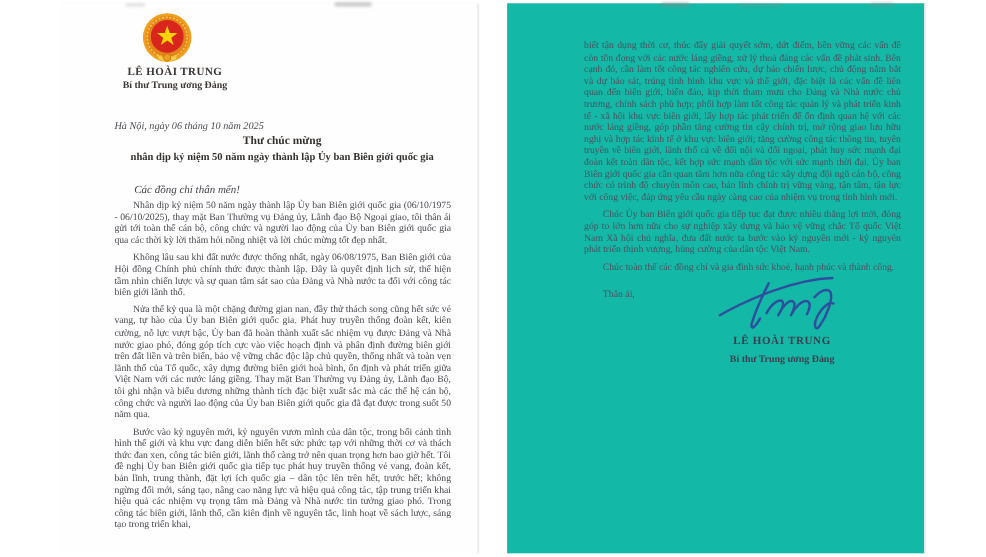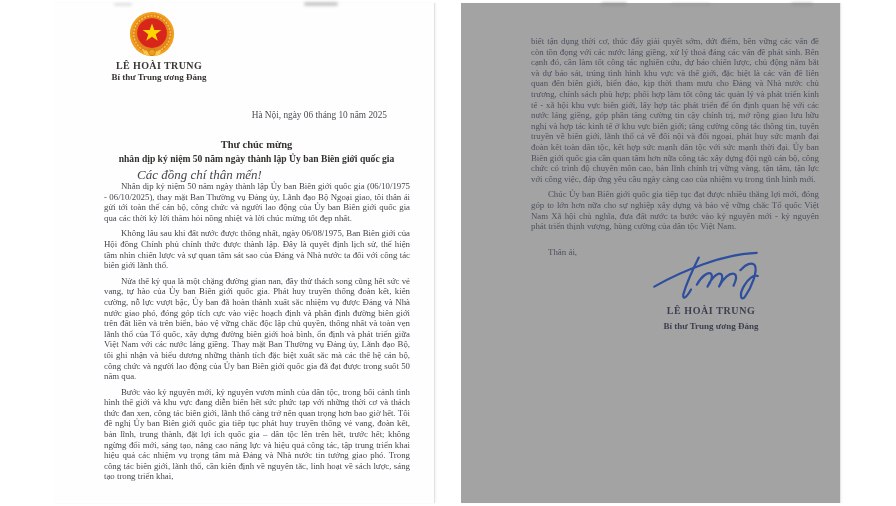--- a/index.html
+++ b/index.html
@@ -5,38 +5,38 @@
   html,body{margin:0;padding:0;}
   body{
     width:896px;height:506px;position:relative;overflow:hidden;
     background:#ffffff;
     font-family:"Liberation Serif","DejaVu Serif",serif;
   }
   .page{
     position:absolute;top:3px;height:500px;background:#fefefe;
   }
   .page-1{left:54px;width:380px;border-right:1px solid #e2e2e2;box-shadow:1px 0 2px rgba(0,0,0,.05);}
-  .page-2{left:461px;width:379px;border-right:1px solid #e6e6e6;box-shadow:1px 0 2px rgba(0,0,0,.04);background:#a3a3a3;}
+  .page-2{left:461px;width:379px;border-right:1px solid #e6e6e6;box-shadow:1px 0 2px rgba(0,0,0,.04);background:#14b8a6;}
   .smudge{position:absolute;background:#8a8a8a;opacity:.45;filter:blur(1.5px);border-radius:2px;}
 
   
   .emblem{position:absolute;left:72px;top:8px;width:52px;height:48px;}
   .lh-block{position:absolute;left:5px;top:57px;width:200px;text-align:center;color:#3a3532;}
   .lh-name{font-weight:bold;font-size:10px;letter-spacing:.4px;}
   .lh-t{font-weight:bold;font-size:9px;margin-top:1px;}
 
   .dateline{
-    position:absolute;left:50px;top:107px;width:283px;text-align:right;
-    font-size:9.3px;color:#4b4c52;
+    position:absolute;left:50px;top:107px;width:283px;text-align:left;
+    font-style:italic;font-size:9.3px;color:#4b4c52;
   }
-  .title-wrap{position:absolute;left:40px;top:136px;width:325px;text-align:center;color:#34312e;}
+  .title-wrap{position:absolute;left:40px;top:120px;width:325px;text-align:center;color:#34312e;}
   .ttl{font-weight:bold;font-size:10.5px;}
   .subttl{font-weight:bold;font-size:9.6px;margin-top:3px;}
   .salutation{
-    position:absolute;left:83px;top:164px;font-style:italic;font-size:13px;color:#45464c;
+    position:absolute;left:68px;top:164px;font-style:italic;font-size:10px;color:#45464c;
   }
   .body-col{
     position:absolute;font-size:8.8px;line-height:10.6px;text-align:justify;
     color:#45474e;
   }
   .p1-col{left:50px;top:178px;width:306px;}
   .p2-col{left:70px;top:33px;width:288px;color:#4b515f;}
   .body-col p{margin:0 0 5px 0;text-indent:17px;}
   .body-col p.noindent{text-indent:0;}
   .valediction{text-indent:17px;font-size:8.9px;color:#4b515f;margin-top:15px;}
@@ -89,20 +89,21 @@
 </div>
 
 <div class="page page-2">
   <div class="smudge" style="left:140px;top:-1px;width:26px;height:4px;"></div>
   <div class="smudge" style="left:210px;top:0;width:40px;height:3px;opacity:.3;"></div>
   <div class="smudge" style="left:330px;top:-1px;width:22px;height:4px;opacity:.35;"></div>
 
   <div class="body-col p2-col">
     <p class="noindent">biết tận dụng thời cơ, thúc đẩy giải quyết sớm, dứt điểm, bền vững các vấn đề còn tồn đọng với các nước láng giềng, xử lý thoả đáng các vấn đề phát sinh. Bên cạnh đó, cần làm tốt công tác nghiên cứu, dự báo chiến lược, chủ động nắm bắt và dự báo sát, trúng tình hình khu vực và thế giới, đặc biệt là các vấn đề liên quan đến biên giới, biển đảo, kịp thời tham mưu cho Đảng và Nhà nước chủ trương, chính sách phù hợp; phối hợp làm tốt công tác quản lý và phát triển kinh tế - xã hội khu vực biên giới, lấy hợp tác phát triển để ổn định quan hệ với các nước láng giềng, góp phần tăng cường tin cậy chính trị, mở rộng giao lưu hữu nghị và hợp tác kinh tế ở khu vực biên giới; tăng cường công tác thông tin, tuyên truyền về biên giới, lãnh thổ cả về đối nội và đối ngoại, phát huy sức mạnh đại đoàn kết toàn dân tộc, kết hợp sức mạnh dân tộc với sức mạnh thời đại. Ủy ban Biên giới quốc gia cần quan tâm hơn nữa công tác xây dựng đội ngũ cán bộ, công chức có trình độ chuyên môn cao, bản lĩnh chính trị vững vàng, tận tâm, tận lực với công việc, đáp ứng yêu cầu ngày càng cao của nhiệm vụ trong tình hình mới.</p>
     <p>Chúc Ủy ban Biên giới quốc gia tiếp tục đạt được nhiều thắng lợi mới, đóng góp to lớn hơn nữa cho sự nghiệp xây dựng và bảo vệ vững chắc Tổ quốc Việt Nam Xã hội chủ nghĩa, đưa đất nước ta bước vào kỷ nguyên mới - kỷ nguyên phát triển thịnh vượng, hùng cường của dân tộc Việt Nam.</p>
+    <p>Chúc toàn thể các đồng chí và gia đình sức khoẻ, hạnh phúc và thành công.</p>
     <div class="valediction">Thân ái,</div>
   </div>
 
   <div class="sig">
     <svg viewBox="0 0 150 60" width="150" height="58" aria-hidden="true">
       <g fill="none" stroke="#2e4f9e" stroke-width="2.3" stroke-linecap="round" stroke-linejoin="round">
         <path d="M6 42 C 34 26, 78 8, 112 7"></path>
         <path d="M52 12 C 46 24, 39 40, 36 50 C 35 56, 39 54, 44 45"></path>
         <path d="M50 40 C 55 31, 62 26, 65 29 C 67 32, 63 39, 61 42 C 64 35, 71 27, 75 29 C 78 31, 75 38, 73 42 C 77 34, 84 27, 89 29 C 92 31, 90 37, 88 41"></path>
         <path d="M95 25 C 100 19, 107 16, 110 20 C 113 26, 107 42, 100 52 C 96 58, 93 51, 99 41 C 103 34, 109 29, 113 31"></path>

